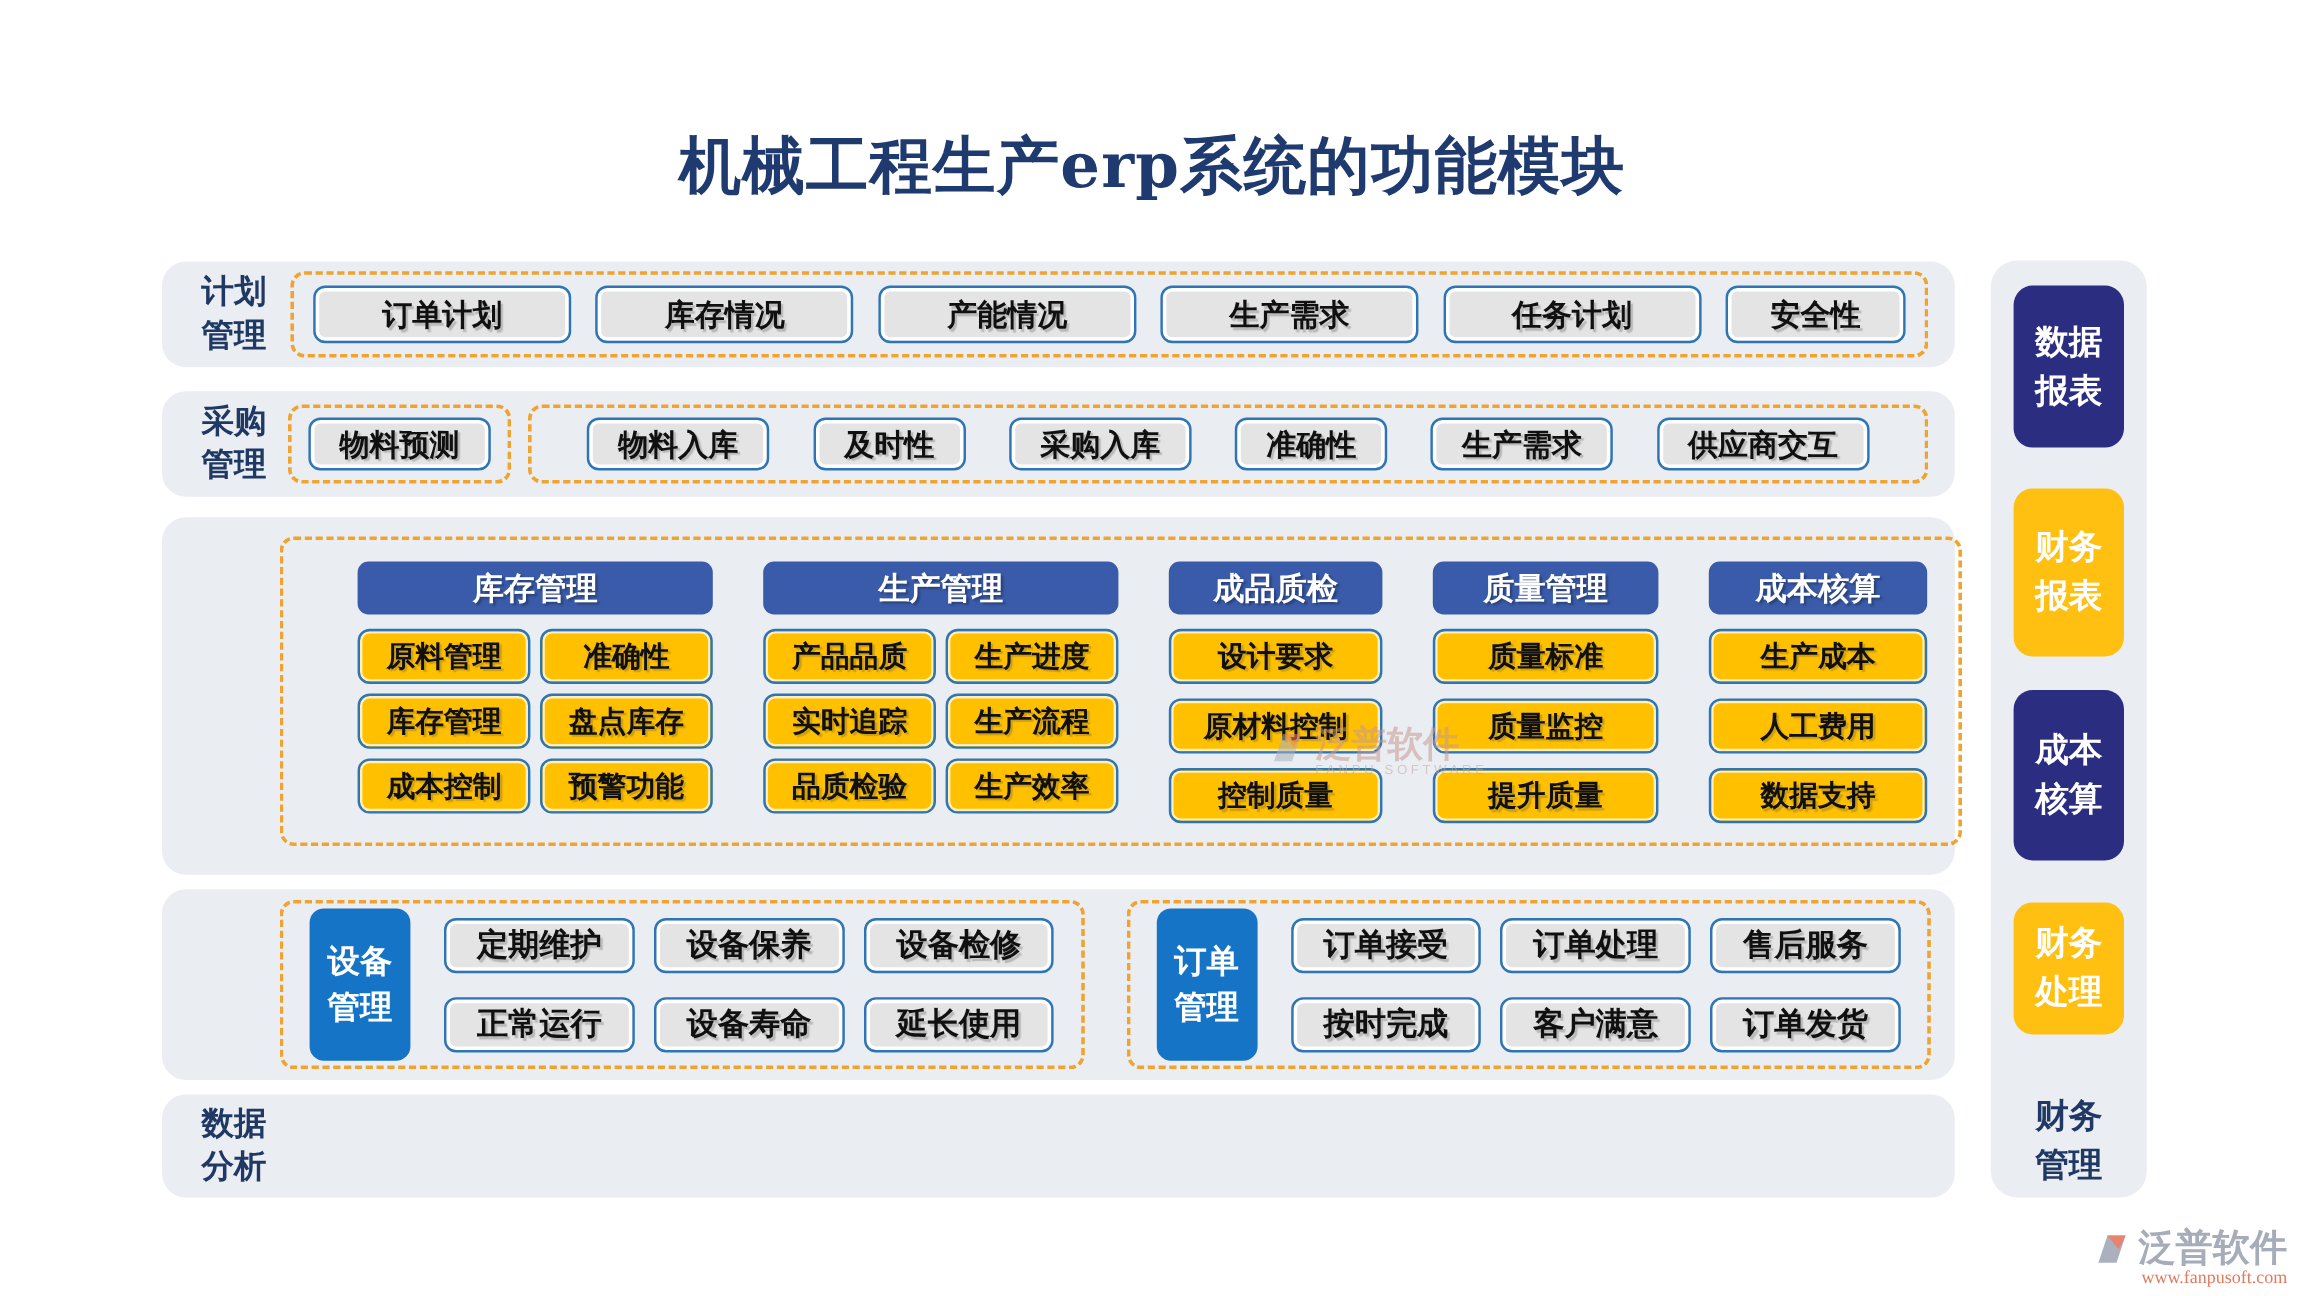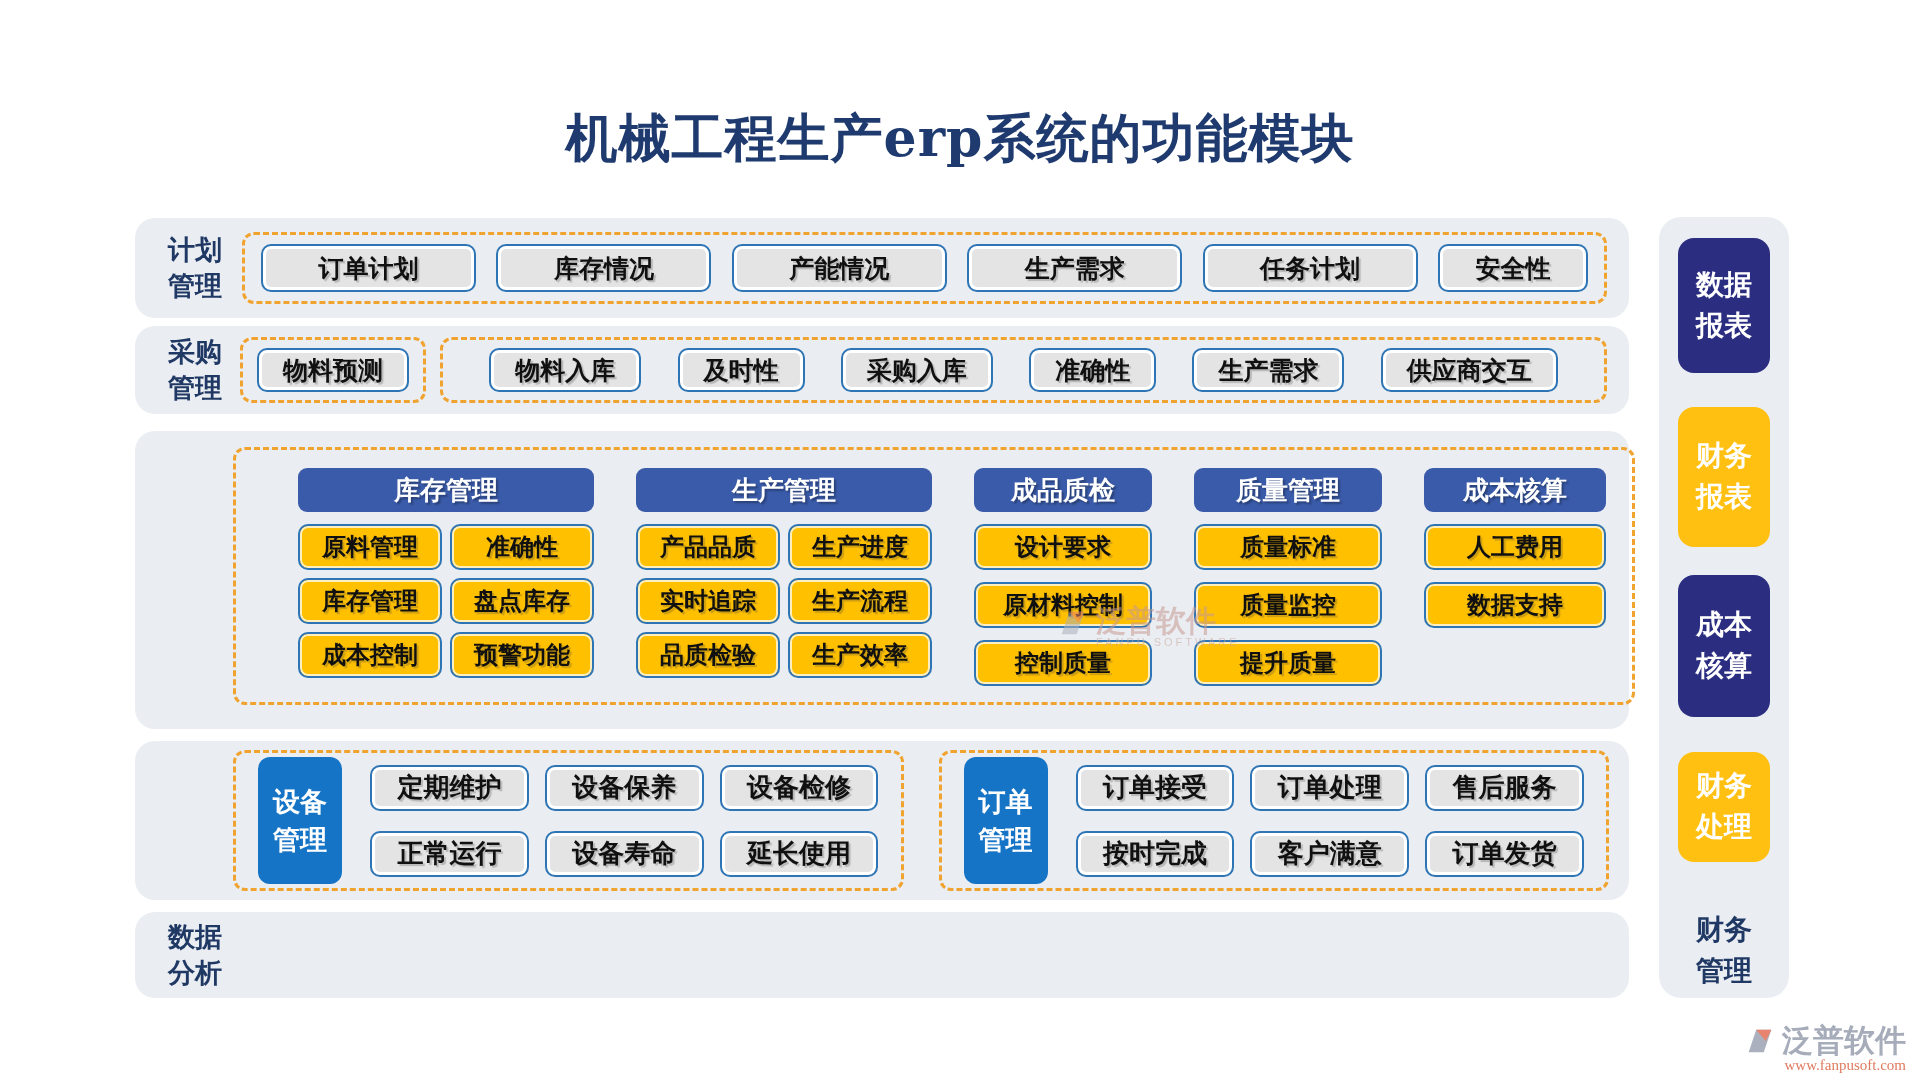--- a/index.html
+++ b/index.html
@@ -4,21 +4,21 @@
 <style>
   html,body{margin:0;padding:0;background:#fff;}
   .canvas{position:relative;width:1920px;height:1080px;background:#ffffff;
           font-family:"DejaVu Serif","Liberation Serif",serif;overflow:hidden;}
 
   .title{position:absolute;top:104px;left:0;width:1920px;margin:0;text-align:center;
          font-size:52px;font-weight:bold;color:#1e3a6e;letter-spacing:1px;}
 
   .row{position:absolute;left:135px;width:1494px;background:#eaedf2;border-radius:20px;
        box-sizing:border-box;display:flex;align-items:center;}
-  #row-plan{top:218px;height:100px;padding:0 22px 0 25px;}
+  #row-plan{top:218px;height:88px;padding:0 22px 0 25px;}
   #row-proc{top:326px;height:88px;padding:0 22px 0 25px;}
   #row-matrix{top:431px;height:298px;padding:16px 25px 24px 98px;}
   #row-equip{top:741px;height:159px;padding:9px 20px 9px 98px;gap:35px;}
   #row-banner{top:912px;height:86px;padding:0 14px 0 25px;}
 
   .side-label{width:70px;min-width:70px;font-size:27px;font-weight:bold;color:#1f3864;
               line-height:1.35;text-align:center;word-break:break-all;}
 
   .dashed{border:3px dashed #f0a32e;border-radius:12px;box-sizing:border-box;}
 
@@ -161,20 +161,21 @@
         <div class="mgrid1">
           <div class="chip yellow">质量标准</div>
           <div class="chip yellow">质量监控</div>
           <div class="chip yellow">提升质量</div>
         </div>
       </div>
 
       <div class="mcol mw5">
         <div class="mhead">成本核算</div>
         <div class="mgrid1">
+          <div class="chip yellow">生产成本</div>
           <div class="chip yellow">人工费用</div>
           <div class="chip yellow">数据支持</div>
         </div>
       </div>
 
     </div>
   </section>
 
   <section class="row" id="row-equip">
     <div class="dashed equip-box">

